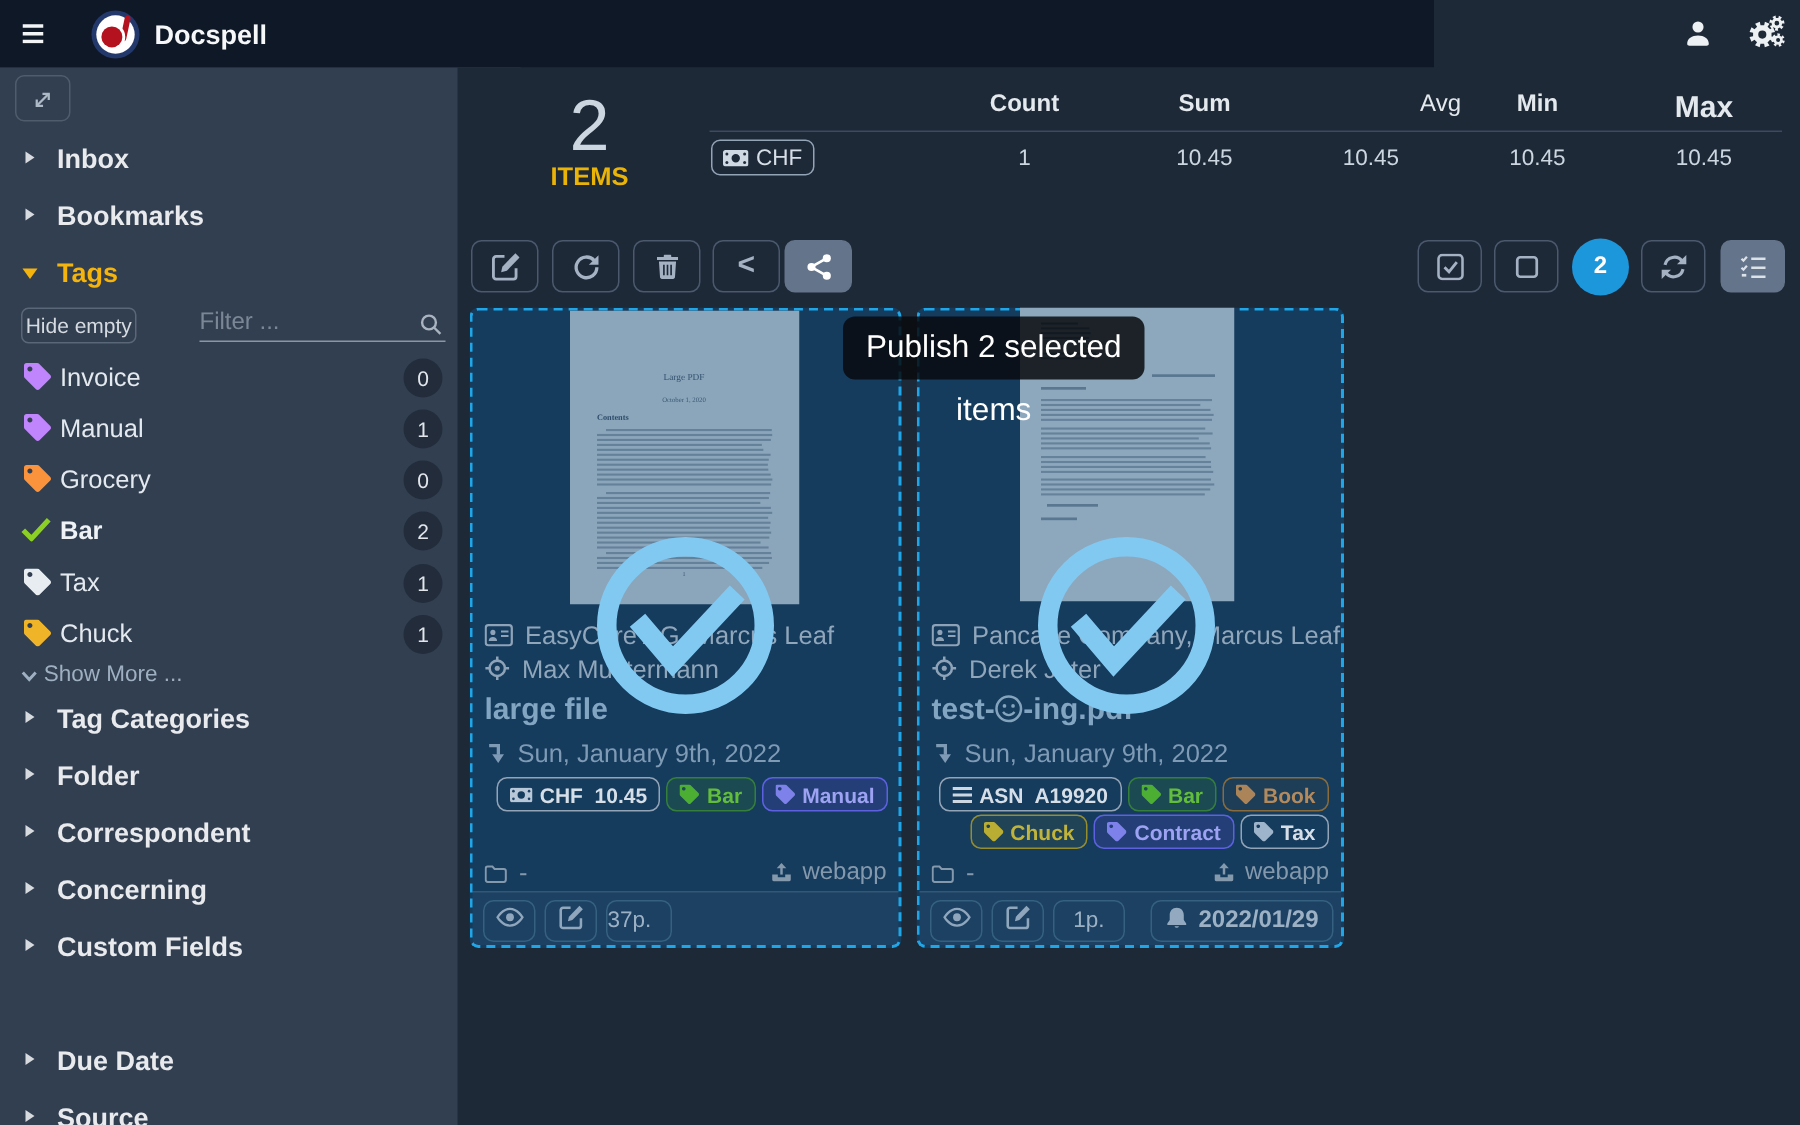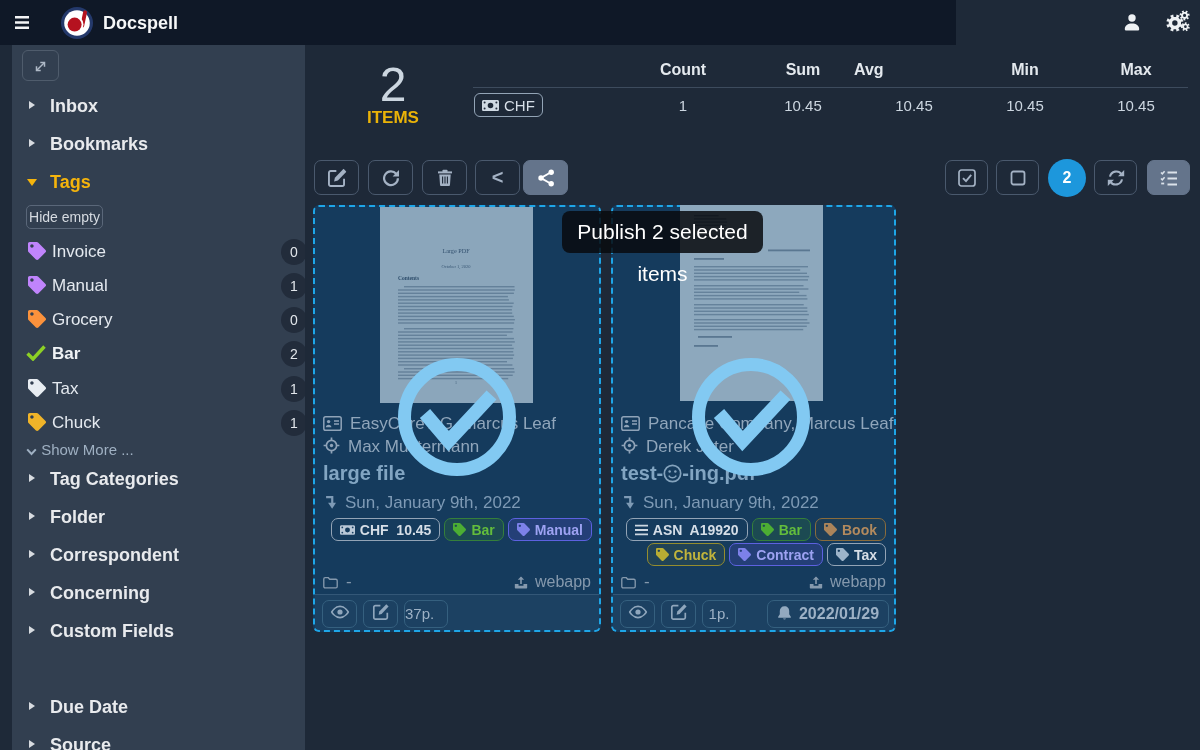--- a/index.html
+++ b/index.html
@@ -1,19 +1,19 @@
 <!DOCTYPE html>
 <html><head>
 <meta charset="utf-8">
 <style>
 * { margin:0; padding:0; box-sizing:border-box; }
 html,body { width:1200px; height:750px; overflow:hidden; background:#1e2938; font-family:"Liberation Sans",sans-serif; }
 .abs { position:absolute; }
 #header { position:absolute; left:0; top:0; width:956px; height:45px; background:#0f1827; }
-#sidebar { position:absolute; left:12px; top:45px; width:347px; height:705px; background:#323f50; }
+#sidebar { position:absolute; left:0; top:45px; width:347px; height:705px; background:#323f50; }
 .navitem { position:absolute; left:0; width:305px; height:22px; color:#e8eaed; font-size:18px; font-weight:bold; }
 .navitem .tri { position:absolute; left:17px; top:5px; width:0; height:0; border-left:6px solid #d7dbe0; border-top:4.5px solid transparent; border-bottom:4.5px solid transparent; }
 .navitem .lbl { position:absolute; left:38px; top:0; }
 .tagrow { position:absolute; left:0; width:305px; height:24px; color:#e4e9ef; font-size:17px; }
 .tagrow .lbl { position:absolute; left:40px; top:1px; }
 .tagrow .cnt { position:absolute; left:269px; top:-2px; width:26px; height:26px; border-radius:50%; background:#222c3b; color:#e2e6eb; font-size:14px; text-align:center; line-height:26px; }
 .tbtn { position:absolute; width:45px; height:35px; border:1px solid #4a596d; border-radius:7px; color:#a4b2c4; }
 .tbtn svg { position:absolute; left:50%; top:50%; transform:translate(-50%,-50%); }
 .rbtn { position:absolute; width:43px; height:35px; border:1px solid #4a596d; border-radius:7px; color:#a4b2c4; }
 .rbtn svg { position:absolute; left:50%; top:50%; transform:translate(-50%,-50%); }
@@ -66,20 +66,26 @@
   <div class="navitem" style="top:89px">
       <span class="tri"></span>
       <span class="lbl">Bookmarks</span>
     </div>
   <div class="navitem" style="top:127px;color:#f5b40c">
       <span class="tri" style="border-left:5.5px solid transparent;border-right:5.5px solid transparent;border-top:7px solid #f5b40c;border-bottom:none;left:15px;top:7px"></span>
       <span class="lbl">Tags</span>
     </div>
 
   <div class="abs" style="left:14px;top:160px;width:77px;height:24px;border:1px solid #5a6779;border-radius:5px;color:#d6dbe1;font-size:14px;text-align:center;line-height:22px;">Hide empty</div>
+  <div class="abs" style="left:133px;top:161px;width:164px;height:22px;border-bottom:1px solid #8b96a3;color:#7b8795;font-size:16px;">Filter ...
+    <svg class="abs" style="right:2px;top:3px" width="15" height="15" viewBox="0 0 15 15">
+        <circle cx="6" cy="6" r="4.6" stroke="#aab4c0" stroke-width="1.6" fill="none"></circle>
+        <path d="M9.5 9.5 13.6 13.6" stroke="#aab4c0" stroke-width="1.6"></path>
+      </svg>
+  </div>
 
   <div class="tagrow" style="top:196px">
       <span style="" class="lbl">Invoice</span>
       <svg class="abs" style="left:16px;top:1px" width="18" height="18" viewBox="0 0 512 512">
         <path d="M0 252.118V48C0 21.49 21.49 0 48 0h204.118a48 48 0 0 1 33.941 14.059l211.882 211.882c18.745 18.745 18.745 49.137 0 67.882L293.823 497.941c-18.745 18.745-49.137 18.745-67.882 0L14.059 286.059A48 48 0 0 1 0 252.118zM112 64c-26.51 0-48 21.49-48 48s21.49 48 48 48 48-21.49 48-48-21.49-48-48-48z" fill="#c084fc" fill-rule="evenodd"></path>
       </svg>
       <span class="cnt">0</span>
     </div>
 <div class="tagrow" style="top:230px">
       <span style="" class="lbl">Manual</span>
@@ -152,23 +158,23 @@
       <span class="tri"></span>
       <span class="lbl">Source</span>
     </div>
 </div>
 
 <div class="abs" style="left:305px;top:45px;width:895px;height:705px;background:#1e2938"></div>
 <div class="abs" style="left:343px;top:57px;width:100px;text-align:center;color:#ccd6e0;font-size:48px;">2</div>
 <div class="abs" style="left:343px;top:108px;width:100px;text-align:center;color:#eab308;font-size:17px;font-weight:bold;">ITEMS</div>
 <div class="abs" style="left:623px;top:61px;width:120px;text-align:center;color:#e4e9ee;font-size:16px;font-weight:bold;">Count</div>
 <div class="abs" style="left:743px;top:61px;width:120px;text-align:center;color:#e4e9ee;font-size:16px;font-weight:bold;">Sum</div>
-<div class="abs" style="left:854px;top:61px;width:120px;text-align:left;color:#e4e9ee;font-size:16px;font-weight:bold;">Avg</div>
+<div class="abs" style="left:854px;top:61px;width:120px;text-align:right;color:#e4e9ee;font-size:16px;font-weight:normal;">Avg</div>
 <div class="abs" style="left:965px;top:61px;width:120px;text-align:center;color:#e4e9ee;font-size:16px;font-weight:bold;">Min</div>
-<div class="abs" style="left:1076px;top:61px;width:120px;text-align:center;color:#e4e9ee;font-size:16px;font-weight:bold;">Max</div>
+<div class="abs" style="left:1076px;top:61px;width:120px;text-align:center;color:#e4e9ee;font-size:20px;font-weight:bold;">Max</div>
 <div class="abs" style="left:473px;top:87px;width:715px;height:1px;background:#3d4b5d"></div>
 <div class="abs" style="left:474px;top:93px;"><span class="badge" style="border-color:#93a4b6;color:#d6dee7;font-weight:normal;font-size:15px;height:24px;border-radius:6px;margin-left:0;padding:0 7px;"><svg width="17" height="11" viewBox="0 0 17 11" style="margin-right:5px">
         <path fill-rule="evenodd" d="M0 1.6C0 .7.7 0 1.6 0h13.8c.9 0 1.6.7 1.6 1.6v7.8c0 .9-.7 1.6-1.6 1.6H1.6C.7 11 0 10.3 0 9.4zM8.5 2.7a2.8 2.8 0 1 0 0 5.6 2.8 2.8 0 0 0 0-5.6z" fill="#cfd9e3"></path>
         <circle cx="2.6" cy="2.6" r="1" fill="#222c3c"></circle>
         <circle cx="14.4" cy="2.6" r="1" fill="#222c3c"></circle>
         <circle cx="2.6" cy="8.4" r="1" fill="#222c3c"></circle>
         <circle cx="14.4" cy="8.4" r="1" fill="#222c3c"></circle>
       </svg>CHF</span></div>
 <div class="abs" style="left:623px;top:97px;width:120px;text-align:center;color:#ccd6e0;font-size:15px;">1</div>
 <div class="abs" style="left:743px;top:97px;width:120px;text-align:center;color:#ccd6e0;font-size:15px;">10.45</div>
@@ -412,18 +418,18 @@
         <path d="M1.2 7S4.3 1.4 9.5 1.4 17.8 7 17.8 7s-3.1 5.6-8.3 5.6S1.2 7 1.2 7z" stroke="#8fa6bc" stroke-width="1.6" fill="none"></path>
         <circle cx="9.5" cy="7" r="2.6" fill="#8fa6bc"></circle>
       </svg></span>
   </div>
 <div class="fbtn" style="left:661px;top:600px;width:35px">
     <span style="position:absolute;left:50%;top:50%;transform:translate(-50%,-50%)"><svg width="17" height="17" viewBox="0 0 17 17">
         <path d="M14.8 9.2v4.9c0 .9-.7 1.6-1.6 1.6H2.9c-.9 0-1.6-.7-1.6-1.6V3.8c0-.9.7-1.6 1.6-1.6h5" stroke="#8fa6bc" stroke-width="1.7" fill="none"></path>
         <path d="M6.8 8.1 13.8.8l2.3 2.3-7 7.3-3 .8z" fill="#8fa6bc"></path>
       </svg></span>
   </div>
-<div class="fbtn" style="left:702px;top:600px;width:34px;color:#9db1c5;font-size:15px;text-align:center;line-height:26px;">1p.</div>
+<div class="fbtn" style="left:702px;top:600px;width:48px;color:#9db1c5;font-size:15px;text-align:center;line-height:26px;">1p.</div>
 <div class="fbtn" style="left:767px;top:600px;width:122px;color:#9db1c5;font-size:16px;font-weight:bold;text-align:center;line-height:26px;"><svg width="15" height="16" viewBox="0 0 15 16" style="vertical-align:-2px">
       <path d="M7.5 1.2c-2.9 0-4.7 2.1-4.7 4.9v3.2L1.2 11.7v1h12.6v-1l-1.6-2.4V6.1c0-2.8-1.8-4.9-4.7-4.9z" fill="#93a9bf"></path>
       <path d="M6 13.5a1.6 1.6 0 0 0 3 0z" fill="#93a9bf"></path>
     </svg><span style="margin-left:7px">2022/01/29</span></div>
 <div class="abs" style="left:562px;top:211px;width:201px;height:42px;background:rgba(8,10,14,0.85);border-radius:8px;z-index:9;color:#fff;font-size:21px;text-align:center;line-height:42px;">Publish 2 selected items</div>
 
 </body></html>

